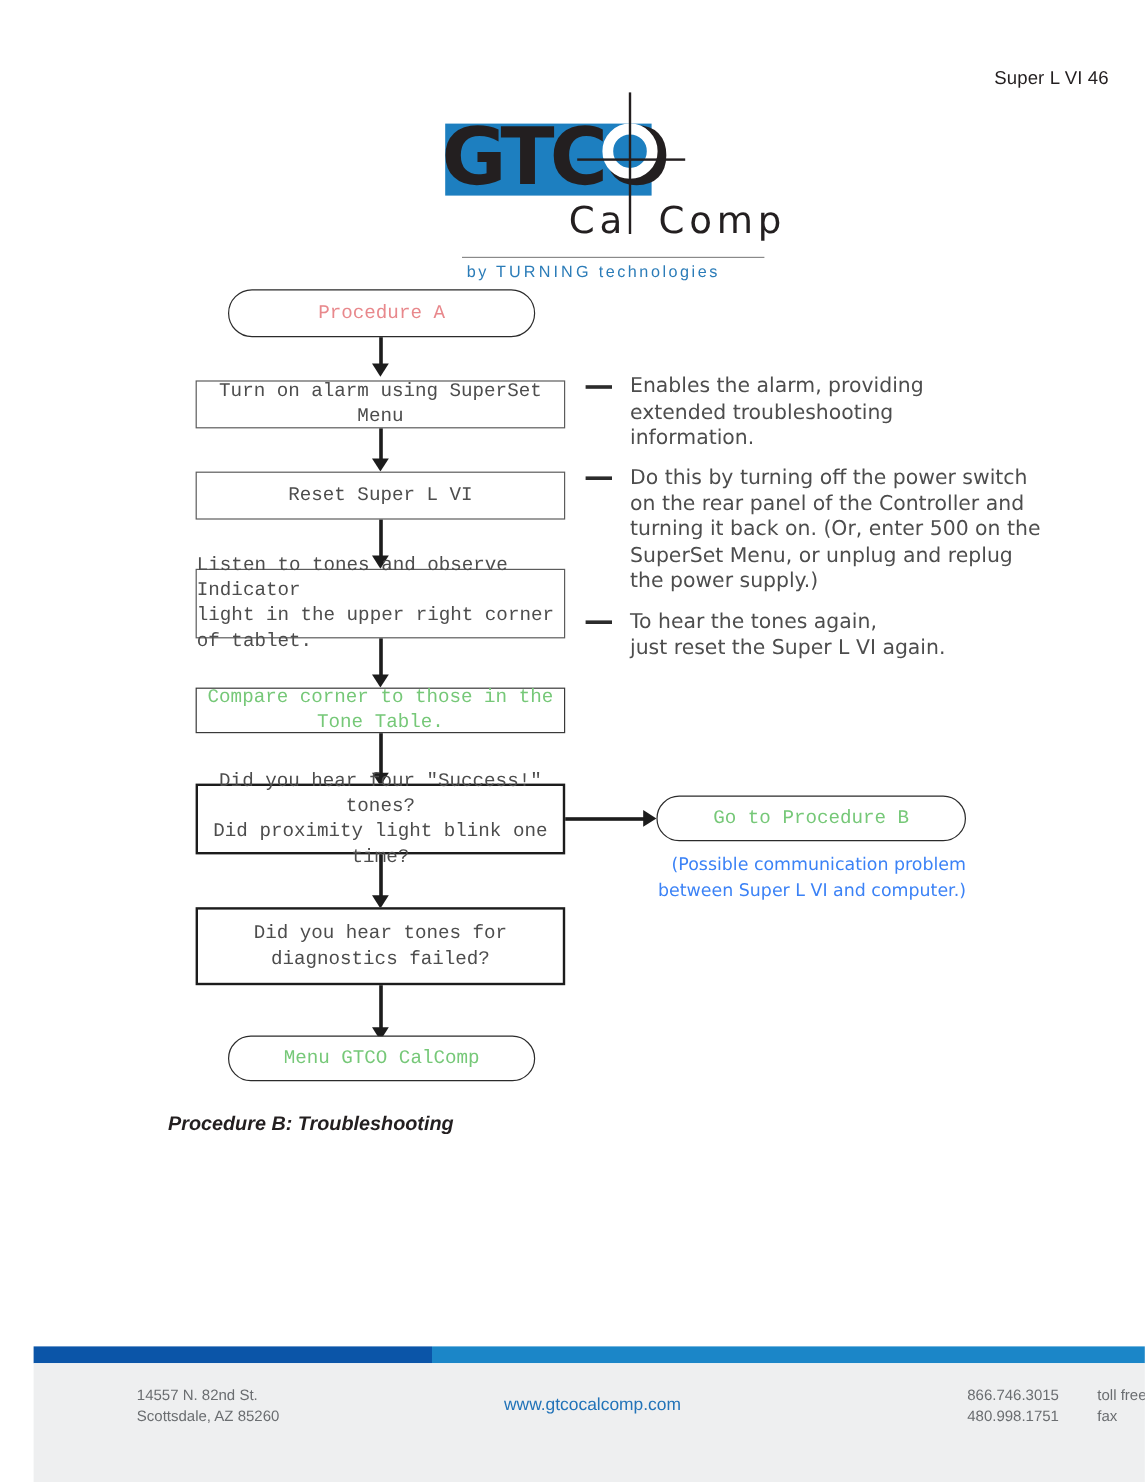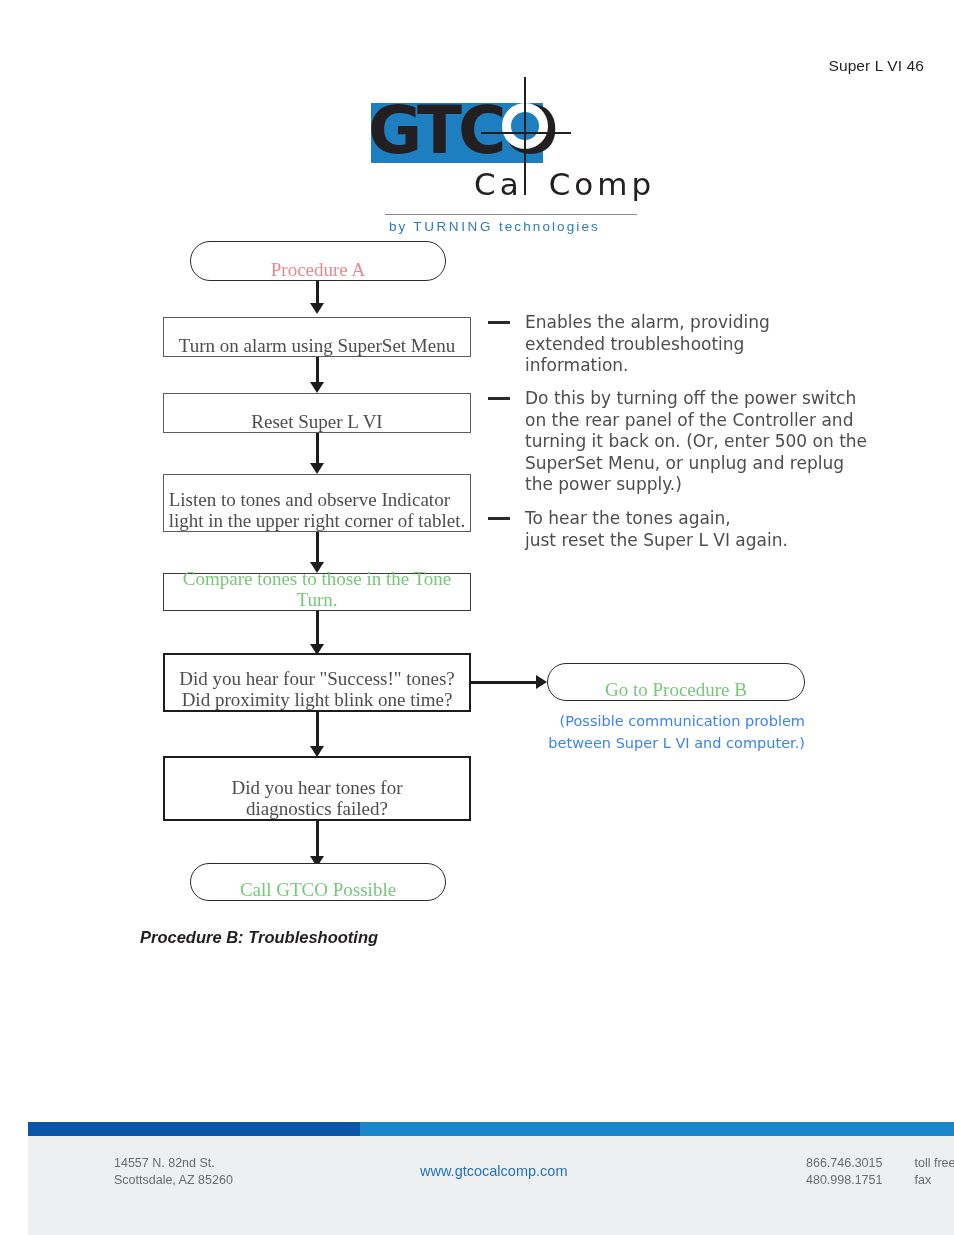--- a/index.html
+++ b/index.html
@@ -123,25 +123,25 @@
     position: absolute;
     left: 0;
     top: 0;
     width: 954px;
     height: 960px;
   }
   .node {
     position: absolute;
     box-sizing: border-box;
     display: flex;
-    align-items: flex-end;
+    align-items: center;
     justify-content: center;
     text-align: center;
-    font-family: Liberation Serif, serif;
-    font-size: 19px;
+    font-family: Liberation Mono, monospace;
+    font-size: 16px;
     line-height: 21px;
     color: #4d4d4d;
     background: #ffffff;
   }
   .node.pill {
     border: 1.4px solid #2b2b2b;
     border-radius: 999px;
   }
   .node.proc {
     border: 1.4px solid #5c5c5c;
@@ -312,21 +312,21 @@
     <div class="arrow-down" style="left:282px; top:463px;"></div>
 
     <div class="node proc" style="left:135px; top:474px; width:308px; height:58px;">
       <span style="white-space:pre-line; text-align:left;">Listen to tones and observe Indicator
 light in the upper right corner of tablet.</span>
     </div>
     <div class="conn v" style="left:288px; top:532px; height:33px;"></div>
     <div class="arrow-down" style="left:282px; top:562px;"></div>
 
     <div class="node thin-dark" style="left:135px; top:573px; width:308px; height:38px;">
-      <span class="t-green">Compare tones to those in the Tone Turn.</span>
+      <span class="t-green">Compare corner to those in the Tone Table.</span>
     </div>
     <div class="conn v" style="left:288px; top:611px; height:37px;"></div>
     <div class="arrow-down" style="left:282px; top:644px;"></div>
 
     <div class="node decision" style="left:135px; top:653px; width:308px; height:59px;">
       <span style="white-space:pre-line;">Did you hear four "Success!" tones?
 Did proximity light blink one time?</span>
     </div>
 
     <div class="conn h" style="left:443px; top:681px; width:70px;"></div>
@@ -342,21 +342,21 @@
     <div class="arrow-down" style="left:282px; top:746px;"></div>
 
     <div class="node decision" style="left:135px; top:756px; width:308px; height:65px;">
       <span style="white-space:pre-line;">Did you hear tones for
 diagnostics failed?</span>
     </div>
     <div class="conn v" style="left:288px; top:821px; height:40px;"></div>
     <div class="arrow-down" style="left:282px; top:856px;"></div>
 
     <div class="node pill" style="left:162px; top:863px; width:256px; height:38px;">
-      <span class="t-green">Call GTCO Possible</span>
+      <span class="t-green">Menu GTCO CalComp</span>
     </div>
 
     <div class="dash" style="left:460px; top:321px;"></div>
     <div class="note" style="left:497px; top:312px; width:330px;">Enables the alarm, providing
 extended troubleshooting
 information.</div>
 
     <div class="dash" style="left:460px; top:397px;"></div>
     <div class="note" style="left:497px; top:388px; width:350px;">Do this by turning off the power switch
 on the rear panel of the Controller and

